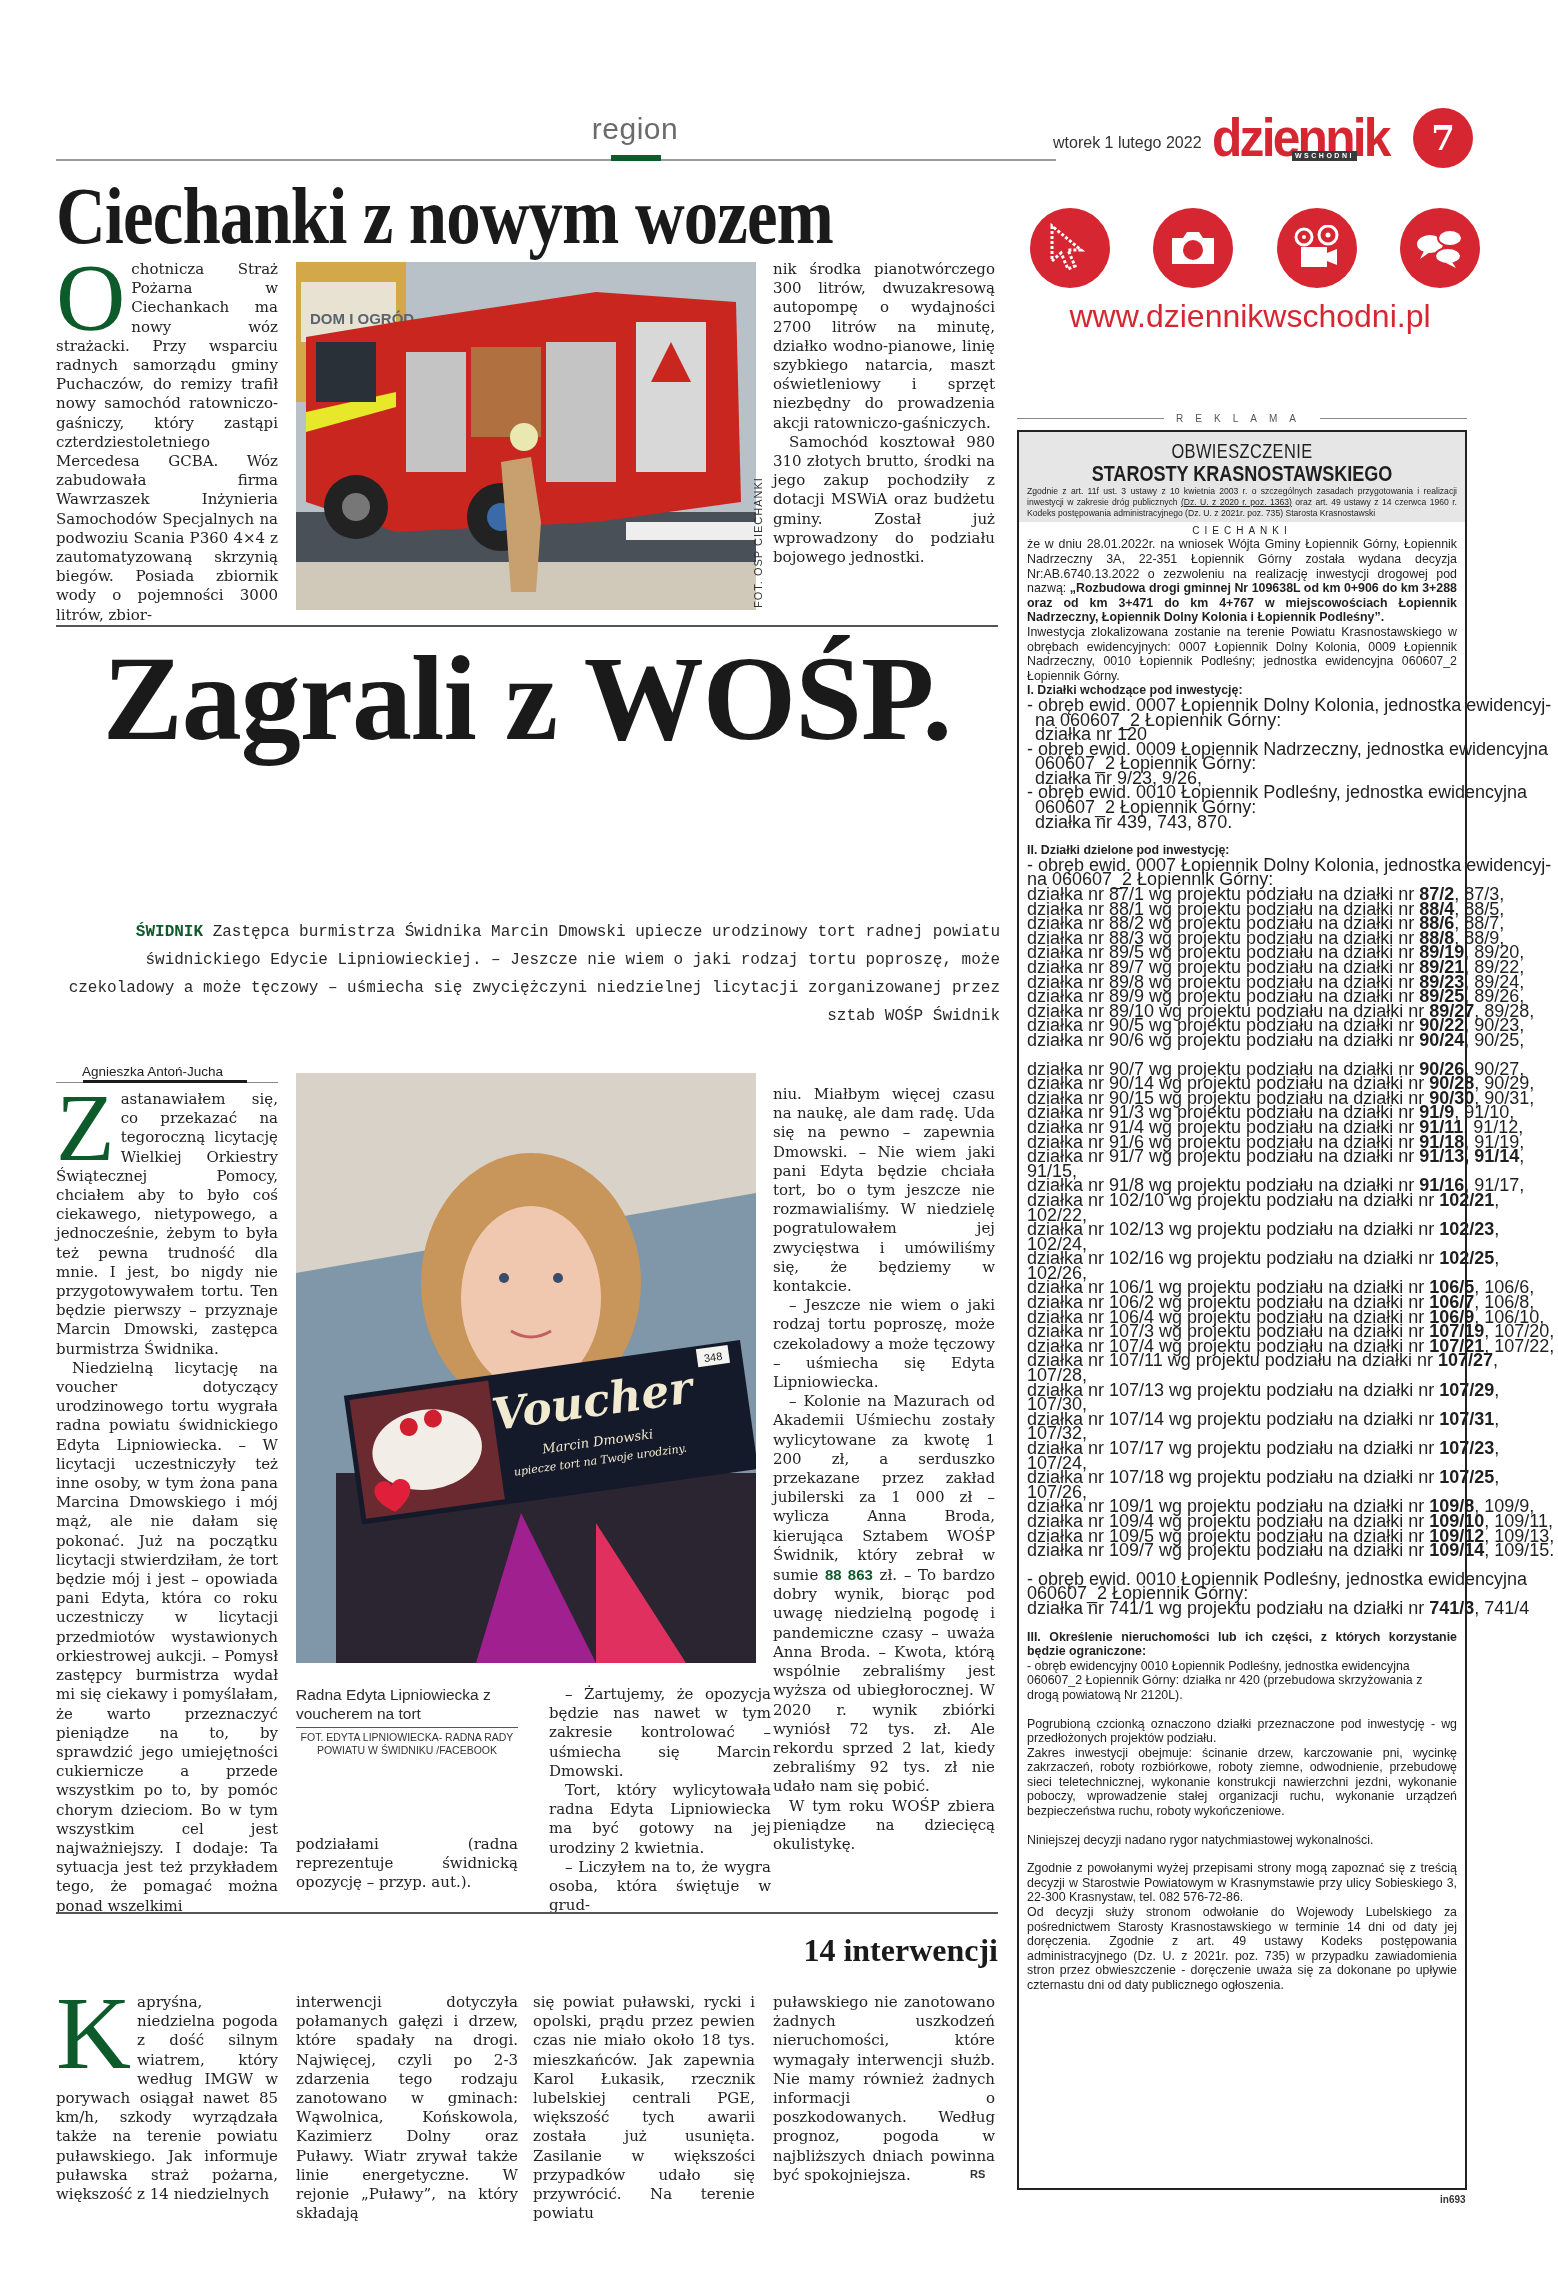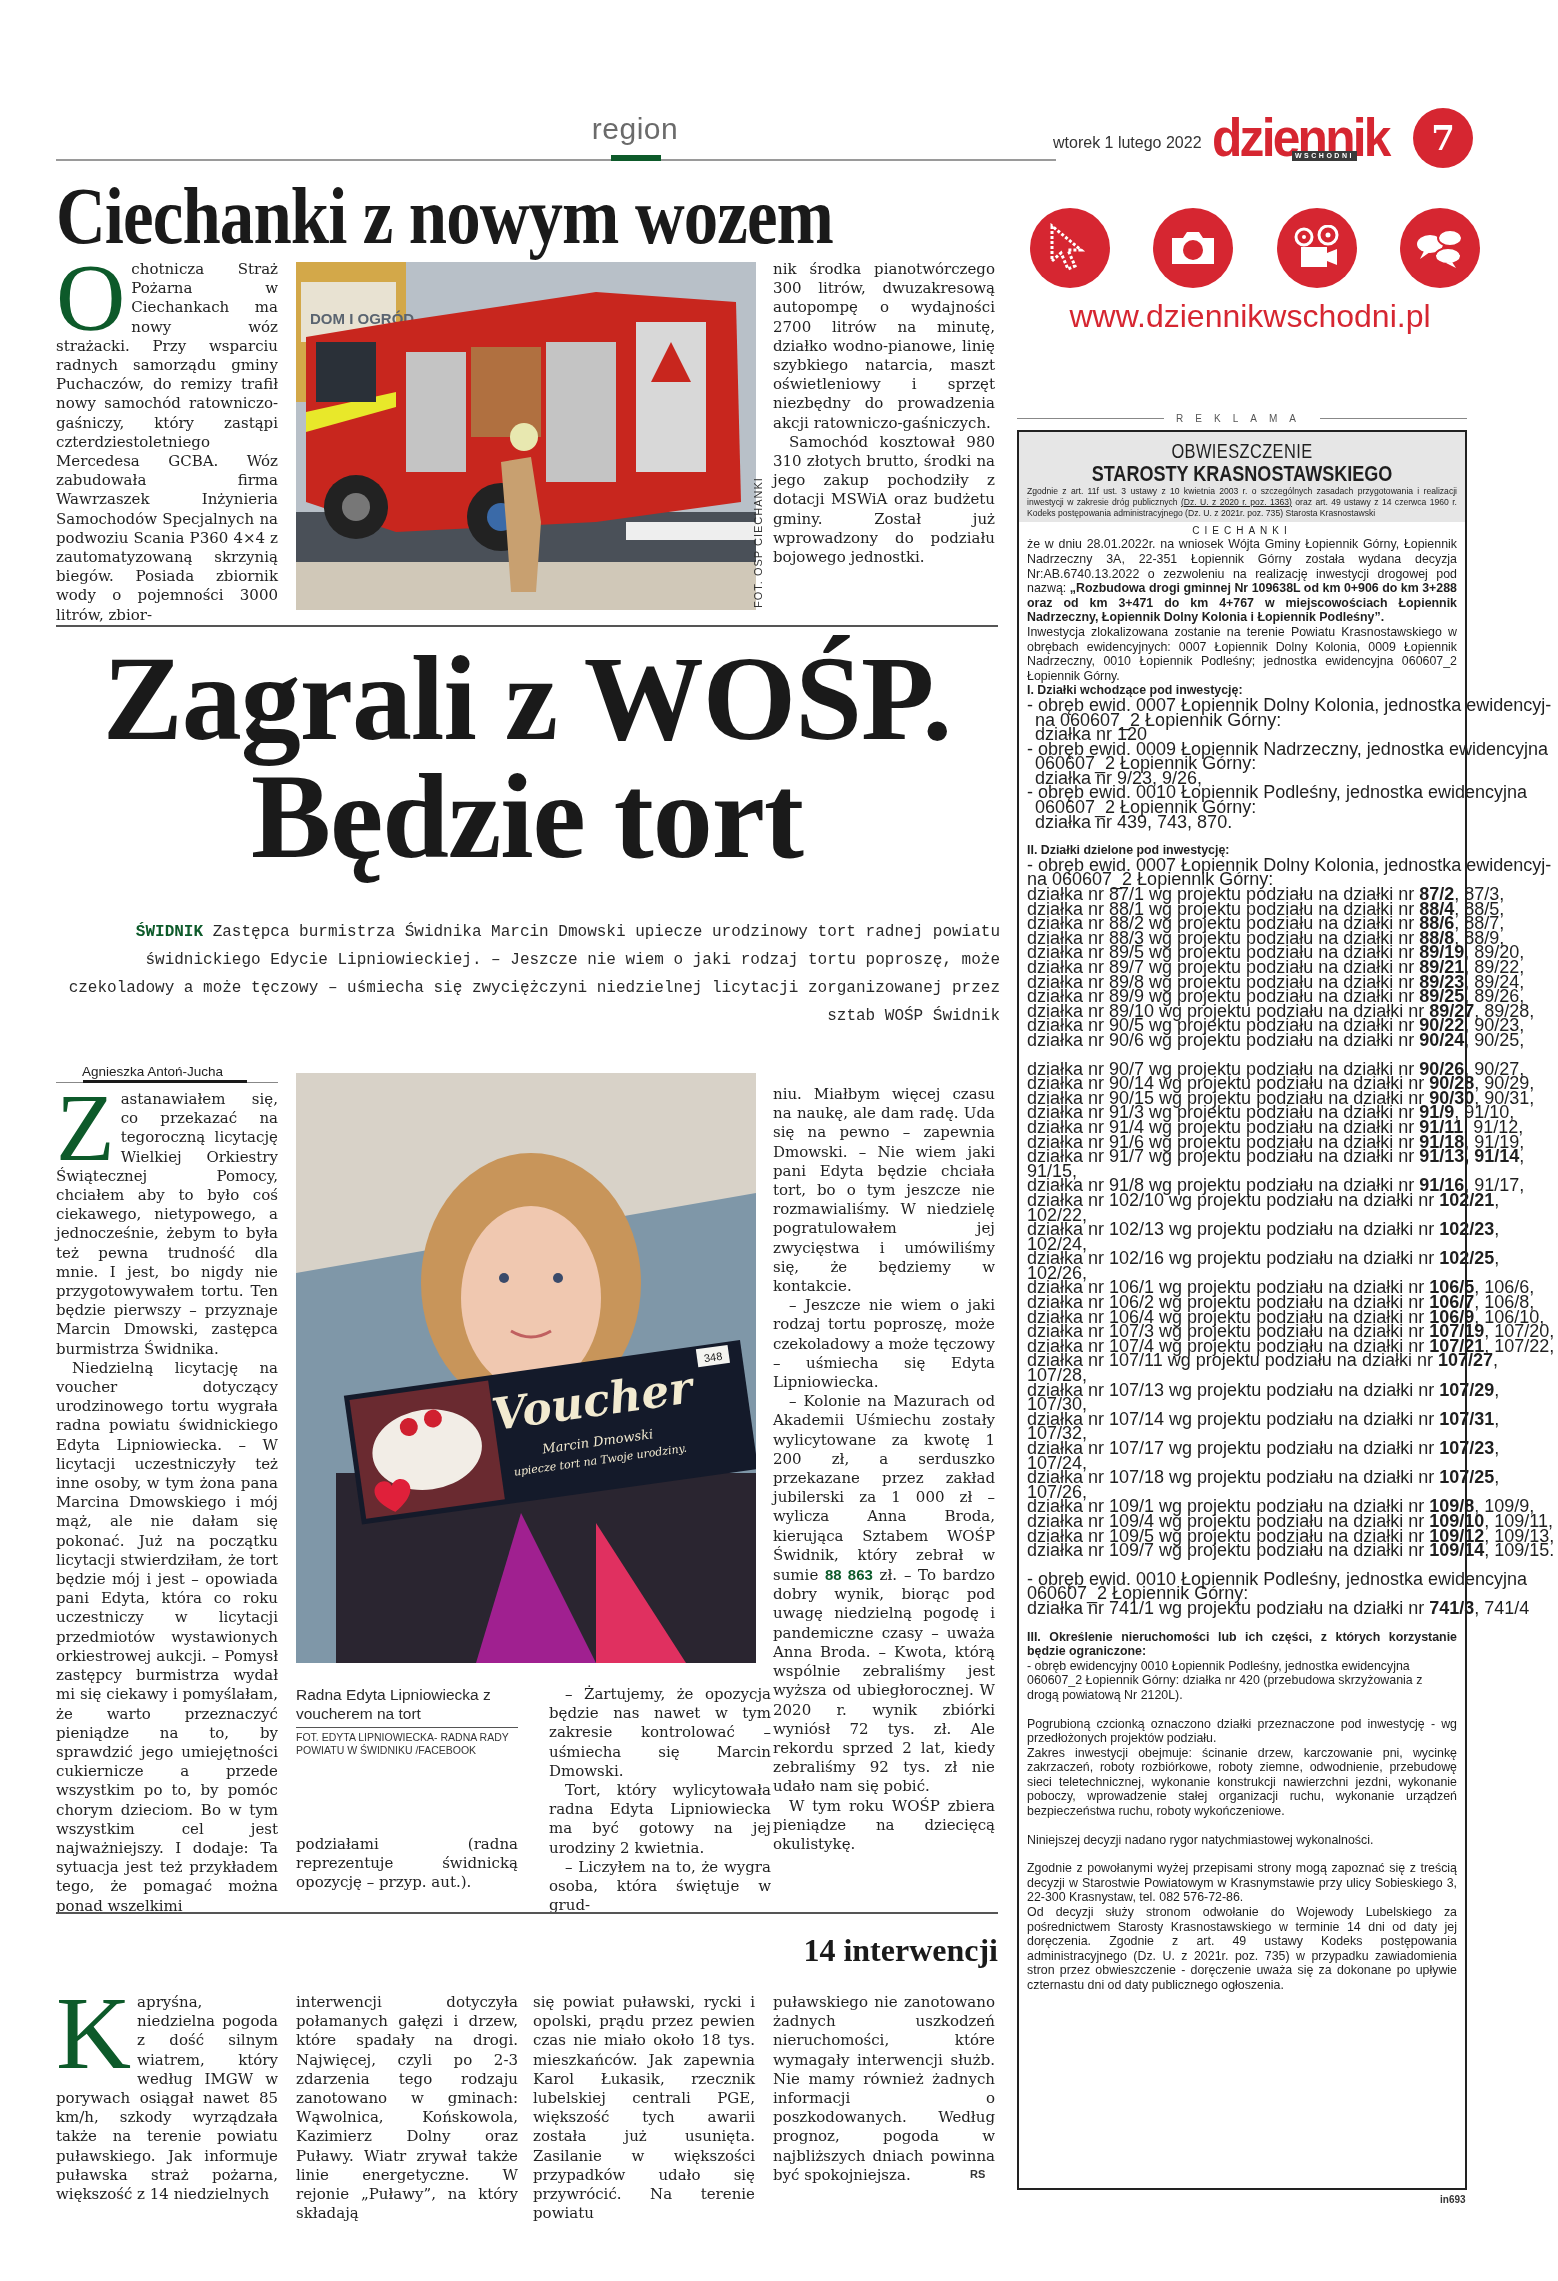--- a/index.html
+++ b/index.html
@@ -39,21 +39,21 @@
   .byline { left: 56px; top: 1064px; width: 222px; font-family: "Liberation Sans", sans-serif; font-size: 13.5px; color: #222; padding-left: 26px; }
   .byline-rule { left: 56px; top: 1082px; width: 222px; height: 1px; background: #888; }
   .byline-under { left: 83px; top: 1080px; width: 164px; height: 3px; background: #1a1a1a; }
   .col1-a2 { left: 56px; top: 1090px; width: 222px; }
   .col2-a2-bottom { left: 296px; top: 1835px; width: 222px; }
   .col2b-a2 { left: 533px; top: 1685px; width: 222px; margin-left: 16px; }
   .col3-a2 { left: 773px; top: 1085px; width: 222px; }
   .photo2 { left: 296px; top: 1073px; width: 460px; height: 590px; overflow: hidden; }
   .caption { left: 296px; top: 1685px; width: 222px; font-family: "Liberation Sans", sans-serif; font-size: 15.5px; line-height: 19px; color: #2a2a2a; }
   .caption-rule { left: 296px; top: 1727px; width: 222px; height: 1px; background: #555; }
-  .caption-credit { left: 296px; top: 1731px; width: 222px; text-align: left; font-family: "Liberation Sans", sans-serif; font-size: 10.5px; line-height: 12.5px; color: #333; text-transform: uppercase; }
+  .caption-credit { left: 296px; top: 1731px; width: 222px; text-align: center; font-family: "Liberation Sans", sans-serif; font-size: 10.5px; line-height: 12.5px; color: #333; text-transform: uppercase; }
   .green-bold { color: #0d5a2a; font-weight: bold; font-family: "Liberation Sans", sans-serif; }
   .rule-a2 { left: 56px; top: 1912px; width: 942px; height: 2px; background: #555; }
 
   
   .h2-article3 { left: 56px; top: 1920px; width: 942px; text-align: right; font-family: "Liberation Serif", serif; font-weight: bold; font-size: 32px; line-height: 60px; color: #1a1a1a; }
   .col1-a3 { left: 56px; top: 1993px; width: 222px; }
   .col2-a3 { left: 296px; top: 1993px; width: 222px; }
   .col3-a3 { left: 533px; top: 1993px; width: 222px; }
   .col4-a3 { left: 773px; top: 1993px; width: 222px; }
   .signature { left: 970px; top: 2168px; font-family: "Liberation Sans", sans-serif; font-size: 11px; font-weight: bold; color: #333; }
@@ -155,21 +155,20 @@
 </div>
 <div class="abs photo-credit-vert" style="top:608px">FOT. OSP CIECHANKI</div>
 <div class="abs body-text col3-a1">
   <p>nik środka pianotwórczego 300 litrów, dwuzakresową autopompę o wydajności 2700 litrów na minutę, działko wodno-pianowe, linię szybkiego natarcia, maszt oświetleniowy i sprzęt niezbędny do prowadzenia akcji ratowniczo-gaśniczych.</p>
   <p class="indent">Samochód kosztował 980 310 złotych brutto, środki na jego zakup pochodziły z dotacji MSWiA oraz budżetu gminy. Został już wprowadzony do podziału bojowego jednostki.</p>
 </div>
 <div class="abs rule-a1"></div>
 
 <h1 class="abs h1-article2">
   <span>Zagrali z WOŚP.</span><br>
-  <span>Będzie tort</span>
 </h1>
 <p class="abs lead">
   <span class="lead-place">ŚWIDNIK</span><span> Zastępca burmistrza Świdnika Marcin Dmowski upiecze urodzinowy tort radnej powiatu świdnickiego Edycie Lipniowieckiej. – Jeszcze nie wiem o jaki rodzaj tortu poproszę, może czekoladowy a może tęczowy – uśmiecha się zwyciężczyni niedzielnej licytacji zorganizowanej przez sztab WOŚP Świdnik</span>
 </p>
 <div class="abs byline">Agnieszka Antoń-Jucha</div>
 <div class="abs byline-rule"></div>
 <div class="abs byline-under"></div>
 
 <div class="abs body-text col1-a2">
   <p><span class="dropcap">Z</span><span>astanawiałem się, co przekazać na tegoroczną licytację Wielkiej Orkiestry Świątecznej Pomocy, chciałem aby to było coś ciekawego, nietypowego, a jednocześnie, żebym to była też pewna trudność dla mnie. I jest, bo nigdy nie przygotowywałem tortu. Ten będzie pierwszy – przyznaje Marcin Dmowski, zastępca burmistrza Świdnika.</span></p>

